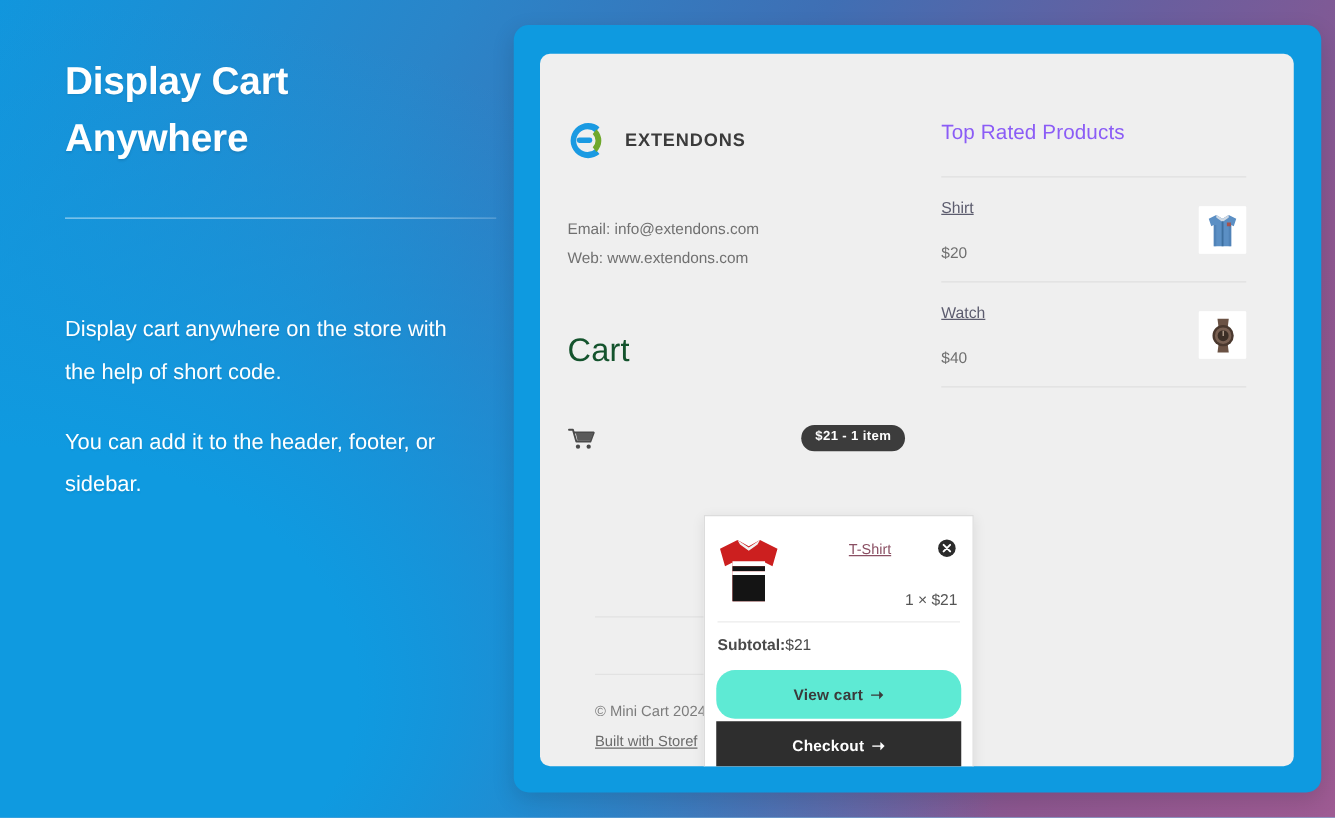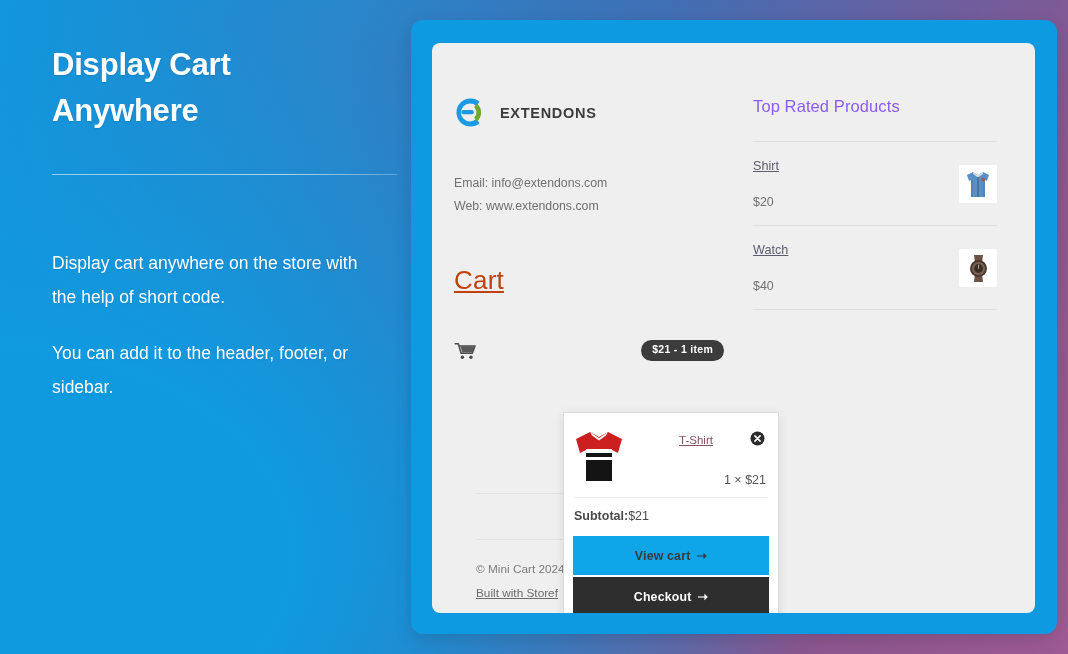--- a/index.html
+++ b/index.html
@@ -86,24 +86,23 @@
   }
   .contact {
     margin-top: 43px;
     font-size: 12.3px;
     color: #707070;
     line-height: 1.85;
   }
   .cart-heading {
     margin-top: 48px;
     font-size: 26px;
-    color: #c2410c;
+    color: #14532d;
     font-weight: normal;
     letter-spacing: 0.2px;
-    text-decoration: underline;
   }
 
   .cart-widget {
     margin-top: 44px;
     display: flex;
     align-items: center;
     gap: 5px;
     position: relative;
     justify-content: space-between;
   }
@@ -257,22 +256,23 @@
     text-align: center;
     font-size: 12.3px;
     font-weight: bold;
     padding: 12px 0;
     letter-spacing: 0.2px;
     cursor: pointer;
     border: none;
     font-family: "Liberation Sans", sans-serif;
   }
   .mc-btn-view {
-    background: #0ea5e9;
+    background: #5eead4;
     color: #3a3a3a;
+    border-radius: 15px;
   }
   .mc-btn-checkout {
     background: #2e2e2e;
     color: #ffffff;
     margin-top: 2px;
   }
   .arr { margin-left: 6px; font-size: 12.5px; }
 </style>
 </head>
 <body>

